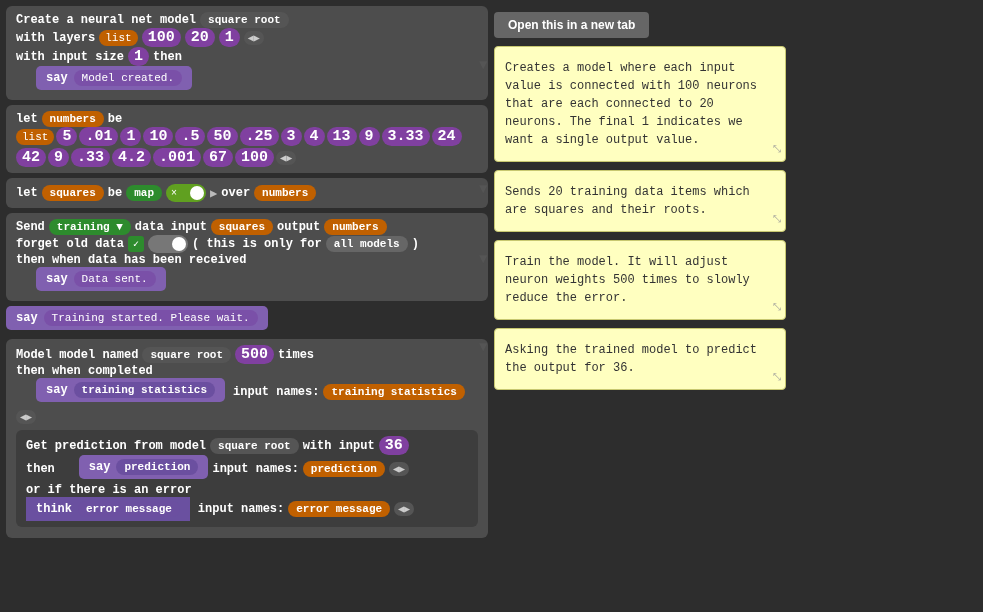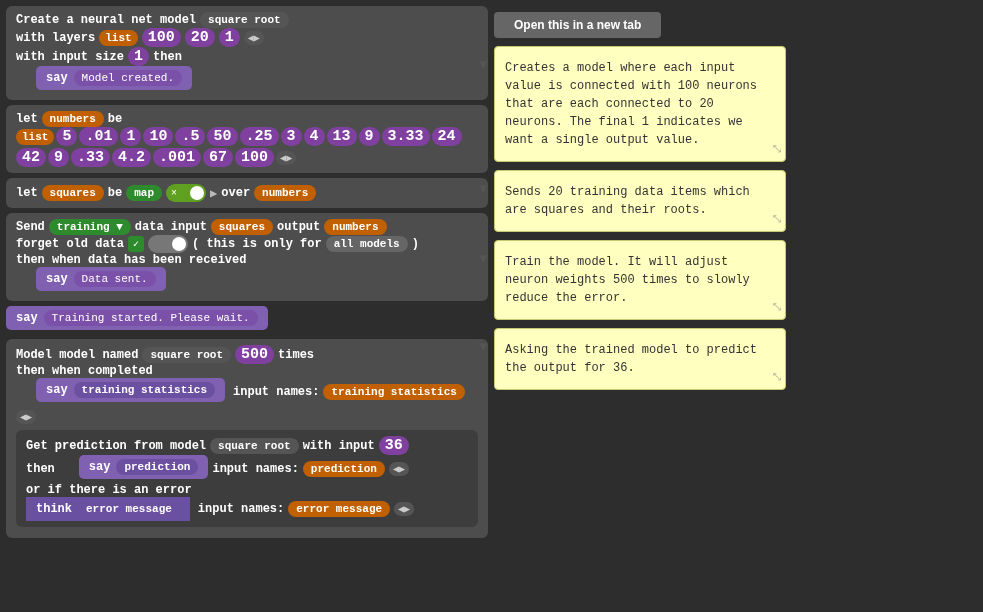--- a/index.html
+++ b/index.html
@@ -56,21 +56,21 @@
     .pill-green { background: #2d8b2d; }
     .pill-gray { background: #666; }
     .pill-darkgray { background: #555; }
 
     .pill-list {
       background: #c06000;
       border-radius: 12px;
       padding: 2px 6px;
       font-size: 11px;
       color: #fff;
-      font-weight: bold;
+      font-weight: normal;
     }
 
     .num-pill {
       background: #8040a0;
       border-radius: 10px;
       padding: 1px 6px;
       font-size: 15px;
       color: #fff;
       font-weight: bold;
     }
@@ -119,21 +119,21 @@
       bottom: 4px;
       color: #999;
       font-size: 10px;
     }
 
     .open-tab-btn {
       background: #666;
       color: #fff;
       border: none;
       border-radius: 4px;
-      padding: 6px 20px;
+      padding: 6px 14px;
       font-size: 12px;
       font-weight: bold;
       cursor: pointer;
       align-self: flex-start;
       margin-top: 4px;
     }
 
     
     .checkbox-green {
       background: #2d8b2d;

